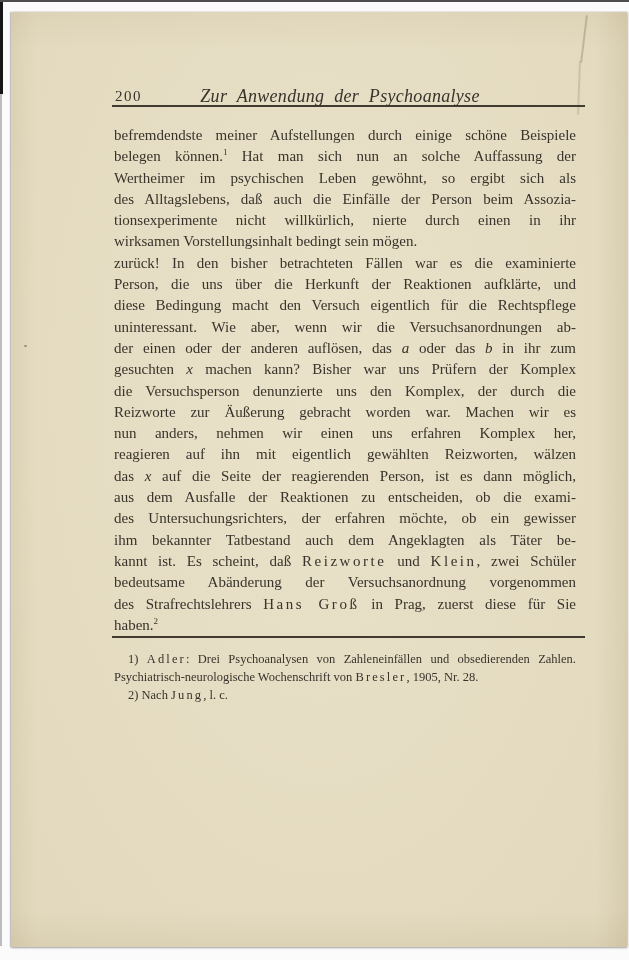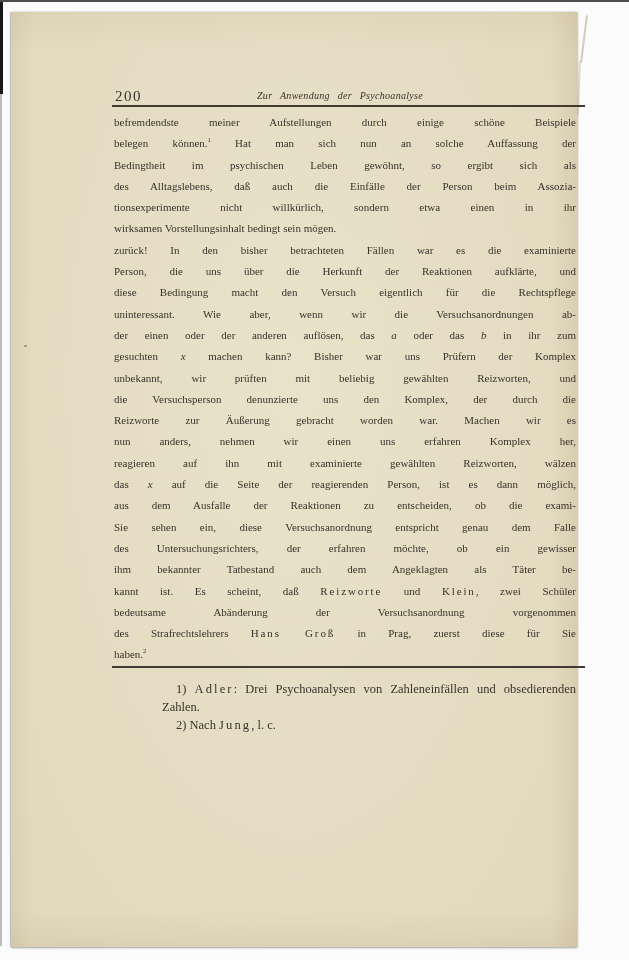--- a/index.html
+++ b/index.html
@@ -26,21 +26,21 @@
     background: #bcbcbc;
   }
   .edge-left-black {
     position: absolute; left: 0; top: 2px;
     width: 3px; height: 92px;
     background: #161616;
   }
   
   .page {
     position: absolute; left: 11px; top: 12px;
-    width: 566px; height: 935px;
+    width: 616px; height: 935px;
     background:
       linear-gradient(90deg, rgba(150,125,80,.10) 0%, rgba(0,0,0,0) 4%, rgba(0,0,0,0) 95%, rgba(150,125,80,.14) 100%),
       linear-gradient(180deg, rgba(150,125,80,.08) 0%, rgba(0,0,0,0) 4%, rgba(0,0,0,0) 96%, rgba(150,125,80,.10) 100%),
       radial-gradient(ellipse at 50% 40%, rgba(255,255,255,.05), rgba(140,115,70,.07)),
       var(--paper, #e8e0c6);
     box-shadow: 0 1px 2px rgba(0,0,0,.30), 1px 0 2px rgba(0,0,0,.14), -1px 0 1px rgba(0,0,0,.14);
   }
   .crease {
     position: absolute;
     width: 2px;
@@ -69,33 +69,33 @@
   }
   .pagenum {
     position: absolute; left: 1px; top: 0;
     letter-spacing: 1.5px;
   }
   .running-title {
     display: block;
     text-align: center;
     padding-right: 10px;
     font-style: italic;
-    font-size: 10px;
+    font-size: 18px;
     word-spacing: 5px;
     letter-spacing: 0.3px;
   }
   .header-rule {
     margin-left: -2px;
     margin-top: 1px;
     width: 473px; height: 2px;
     background: var(--rule, #403a30);
   }
   .body-text {
-    margin-top: 5px;
-    font-size: 11px;
+    margin-top: 18px;
+    font-size: 15px;
     line-height: 21.3px;
   }
   .line {
     text-align: justify;
     text-align-last: justify;
   }
   .line.flush { text-align-last: left; }
   .line.indent { text-indent: 20px; }
   .sperr { letter-spacing: 0.17em; }
   i { font-style: italic; }
@@ -106,21 +106,20 @@
   }
   .foot-rule {
     margin-left: -2px;
     width: 473px; height: 2px;
     background: var(--rule, #403a30);
   }
   .footnotes {
     margin-top: 12px;
     font-size: 12.5px;
     line-height: 18px;
-    margin-left: 48px;
   }
   .footnotes .line.indent { text-indent: 14px; }
 </style>
 </head>
 <body>
 
 <div class="scan">
   <div class="edge-top"></div>
   <div class="edge-left-line"></div>
   <div class="edge-left-black"></div>
@@ -133,46 +132,45 @@
     <div class="content">
       <div class="header">
         <span class="pagenum">200</span>
         <span class="running-title">Zur Anwendung der Psychoanalyse</span>
       </div>
       <div class="header-rule"></div>
 
       <div class="body-text" id="body-lines">
           <div class="line">befremdendste meiner Aufstellungen durch einige schöne Beispiele</div>
           <div class="line">belegen können.<sup>1</sup> Hat man sich nun an solche Auffassung der</div>
-          <div class="line">Bedingtheit im psychischen Leben gewöhnt, so ergibt sich als</div>
+          <div class="line">Wertheimer im psychischen Leben gewöhnt, so ergibt sich als</div>
           <div class="line">des Alltagslebens, daß auch die Einfälle der Person beim Assozia-</div>
-          <div class="line">tionsexperimente nicht willkürlich, sondern etwa einen in ihr</div>
+          <div class="line">tionsexperimente nicht willkürlich, nierte durch einen in ihr</div>
           <div class="line flush">wirksamen Vorstellungsinhalt bedingt sein mögen.</div>
           <div class="line">zurück! In den bisher betrachteten Fällen war es die examinierte</div>
           <div class="line">Person, die uns über die Herkunft der Reaktionen aufklärte, und</div>
           <div class="line">diese Bedingung macht den Versuch eigentlich für die Rechtspflege</div>
           <div class="line">uninteressant. Wie aber, wenn wir die Versuchsanordnungen ab-</div>
           <div class="line">der einen oder der anderen auflösen, das <i>a</i> oder das <i>b</i> in ihr zum</div>
           <div class="line">gesuchten <i>x</i> machen kann? Bisher war uns Prüfern der Komplex</div>
-          <div class="line">unbekannt, wir prüften mit beliebig gewählten Reizworten, und</div>
           <div class="line">die Versuchsperson denunzierte uns den Komplex, der durch die</div>
           <div class="line">Reizworte zur Äußerung gebracht worden war. Machen wir es</div>
           <div class="line">nun anders, nehmen wir einen uns erfahren Komplex her,</div>
-          <div class="line">reagieren auf ihn mit examinierte gewählten Reizworten, wälzen</div>
+          <div class="line">reagieren auf ihn mit eigentlich gewählten Reizworten, wälzen</div>
           <div class="line">das <i>x</i> auf die Seite der reagierenden Person, ist es dann möglich,</div>
           <div class="line">aus dem Ausfalle der Reaktionen zu entscheiden, ob die exami-</div>
-          <div class="line">Sie sehen ein, diese Versuchsanordnung entspricht genau dem Falle</div>
           <div class="line">des Untersuchungsrichters, der erfahren möchte, ob ein gewisser</div>
           <div class="line">ihm bekannter Tatbestand auch dem Angeklagten als Täter be-</div>
           <div class="line">kannt ist. Es scheint, daß <span class="sperr">Reizworte</span> und <span class="sperr">Klein</span>, zwei Schüler</div>
           <div class="line">bedeutsame Abänderung der Versuchsanordnung vorgenommen</div>
           <div class="line">des Strafrechtslehrers <span class="sperr">Hans Groß</span> in Prag, zuerst diese für Sie</div>
           <div class="line flush">haben.<sup>2</sup></div>
         </div>
 
       <div class="foot-rule"></div>
       <div class="footnotes" id="footnote-lines">
           <div class="line indent">1) <span class="sperr">Adler</span>: Drei Psychoanalysen von Zahleneinfällen und obsedierenden Zahlen.</div>
+          <div class="line flush">Psychiatrisch-neurologische Wochenschrift von <span class="sperr">Bresler</span>, 1905, Nr. 28.</div>
           <div class="line indent flush">2) Nach <span class="sperr">Jung</span>, l. c.</div>
         </div>
     </div>
   </div>
 </div>
 
 </body></html>

